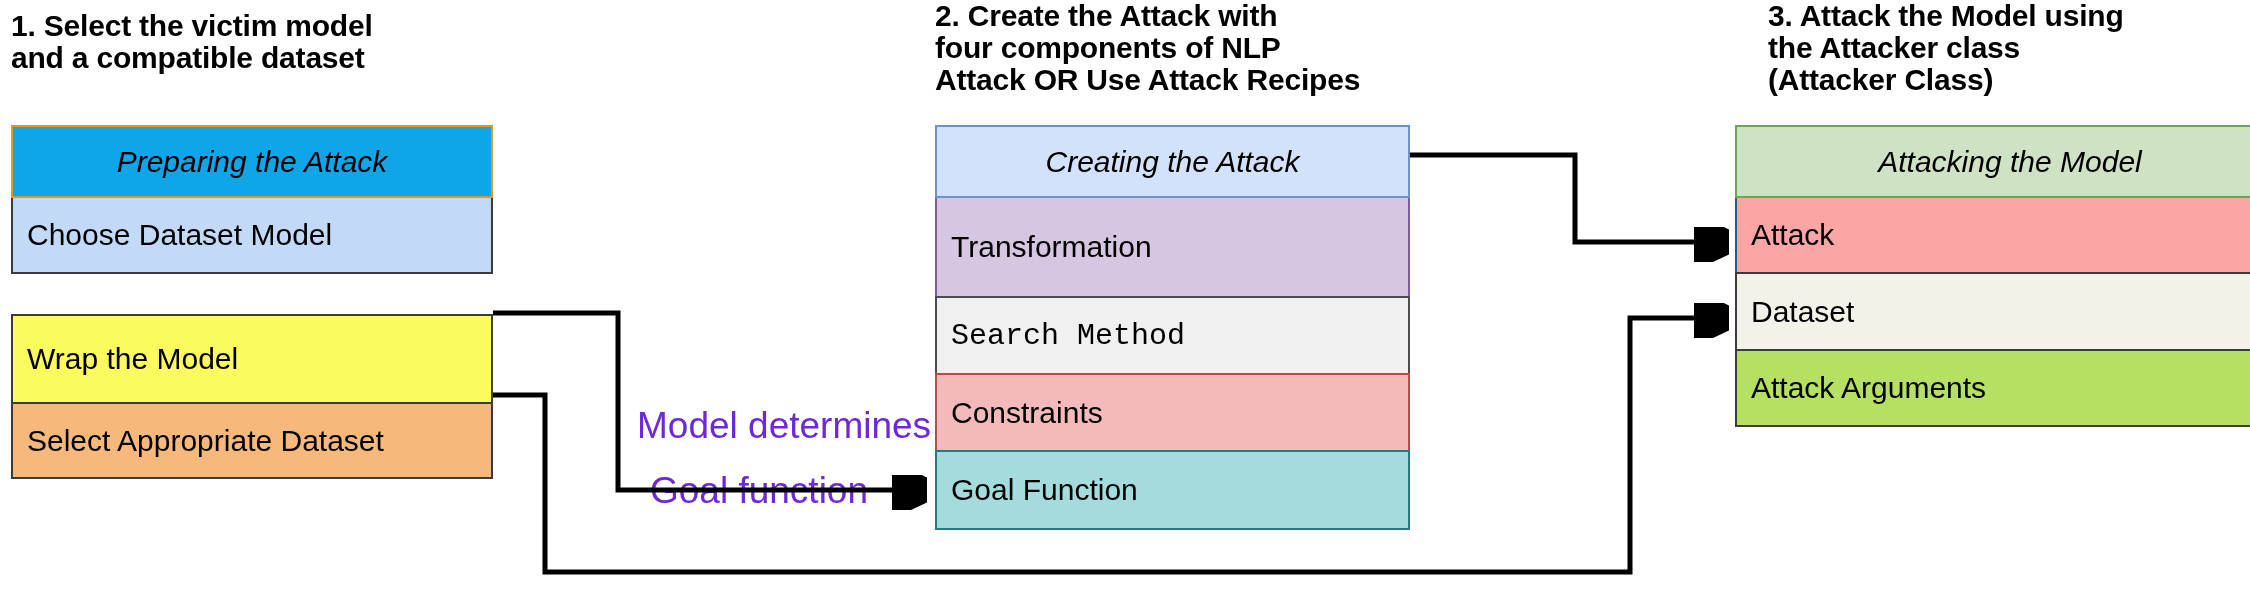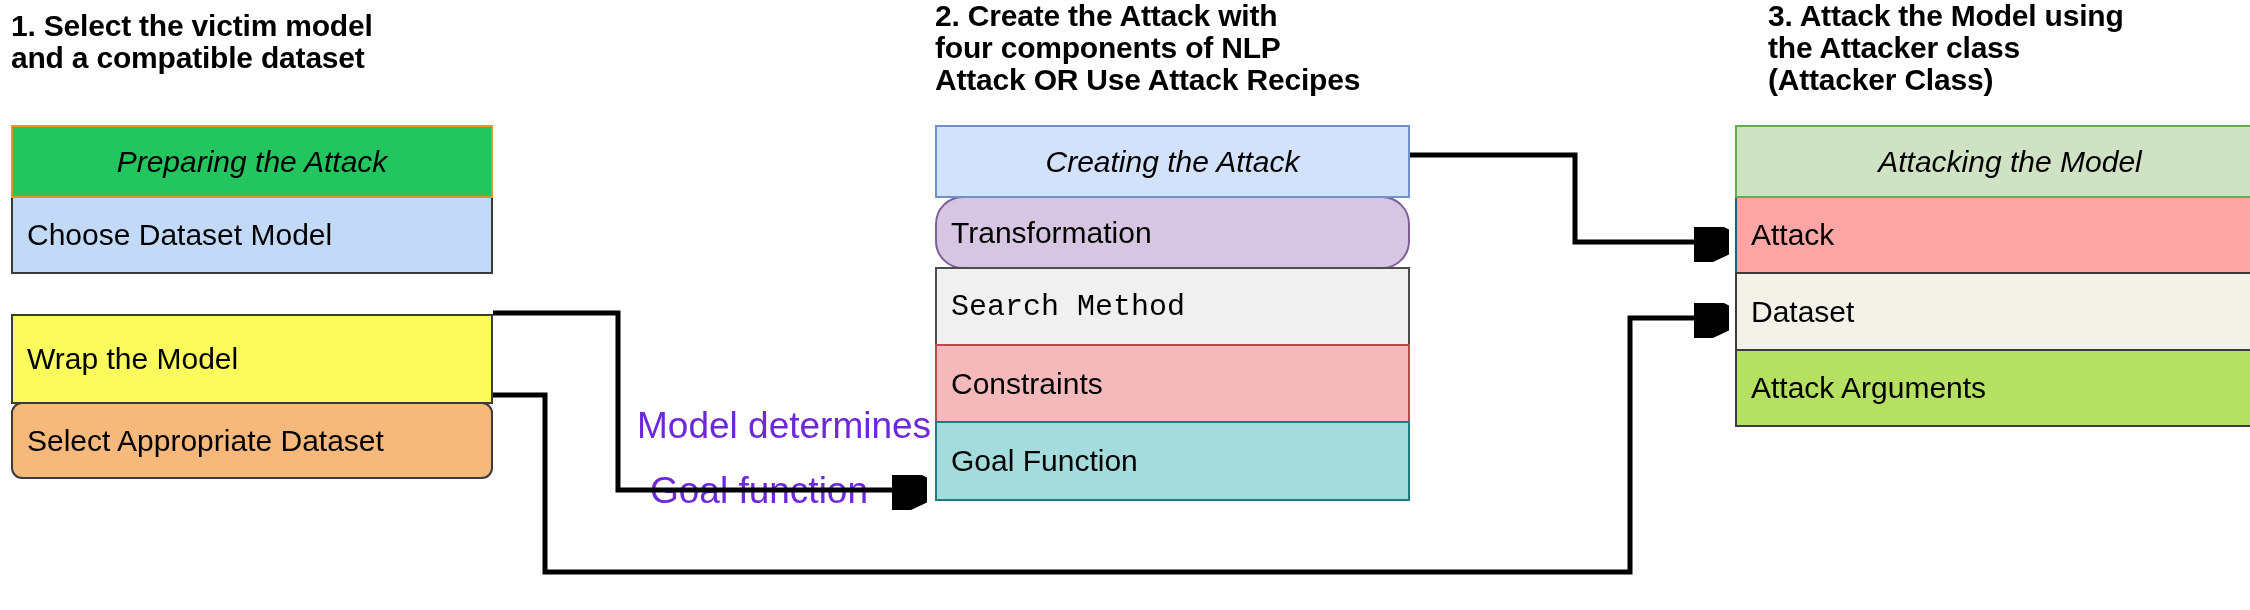--- a/index.html
+++ b/index.html
@@ -87,28 +87,28 @@
   <div class="col-heading" id="heading-1">1. Select the victim model
 and a compatible dataset</div>
   <div class="col-heading" id="heading-2">2. Create the Attack with
 four components of NLP
 Attack OR Use Attack Recipes</div>
   <div class="col-heading" id="heading-3">3. Attack the Model using
 the Attacker class
 (Attacker Class)</div>
 
   <div class="stack" id="stack-1">
-      <div class="box title" style="background: #22c55e; border-color: rgb(217, 154, 43); height: 73px; z-index: 2;">Preparing the Attack</div>
+      <div class="box title" style="background: #0ea5e9; border-color: rgb(217, 154, 43); height: 73px; z-index: 2;">Preparing the Attack</div>
       <div class="box body" style="background: rgb(194, 217, 247); border-color: rgb(59, 59, 59); height: 78px;">Choose Dataset Model</div>
       <div class="box body" style="background: rgb(251, 251, 94); border-color: rgb(59, 59, 59); height: 90px; margin-top: 40px;">Wrap the Model</div>
-      <div class="box body" style="background: rgb(247, 185, 123); border-color: rgb(59, 59, 59); height: 77px; border-radius: 11px;">Select Appropriate Dataset</div>
+      <div class="box body" style="background: rgb(247, 185, 123); border-color: rgb(59, 59, 59); height: 77px;">Select Appropriate Dataset</div>
     </div>
   <div class="stack" id="stack-2">
       <div class="box title" style="background: rgb(211, 226, 251); border-color: rgb(111, 147, 201); height: 73px; z-index: 2;">Creating the Attack</div>
-      <div class="box body" style="background: rgb(214, 198, 226); border-color: rgb(124, 95, 153); height: 73px; border-radius: 28px;">Transformation</div>
+      <div class="box body" style="background: rgb(214, 198, 226); border-color: rgb(124, 95, 153); height: 102px;">Transformation</div>
       <div class="box body" style="background: rgb(240, 240, 240); border-color: rgb(77, 77, 77); height: 79px; font-family: Liberation Mono, monospace;">Search Method</div>
       <div class="box body" style="background: rgb(243, 185, 187); border-color: rgb(185, 75, 75); height: 79px;">Constraints</div>
       <div class="box body" style="background: rgb(164, 220, 221); border-color: rgb(29, 125, 130); height: 80px;">Goal Function</div>
     </div>
   <div class="stack" id="stack-3">
       <div class="box title" style="background: rgb(207, 227, 196); border-color: rgb(106, 168, 79); height: 73px; z-index: 2;">Attacking the Model</div>
       <div class="box body" style="background: #fca5a5; border-color: rgb(28, 95, 136); height: 78px; text-align: right;">Attack</div>
       <div class="box body" style="background: rgb(244, 242, 232); border-color: rgb(59, 59, 59); height: 79px;">Dataset</div>
       <div class="box body" style="background: rgb(181, 224, 97); border-color: rgb(59, 59, 59); height: 78px;">Attack Arguments</div>
     </div>

